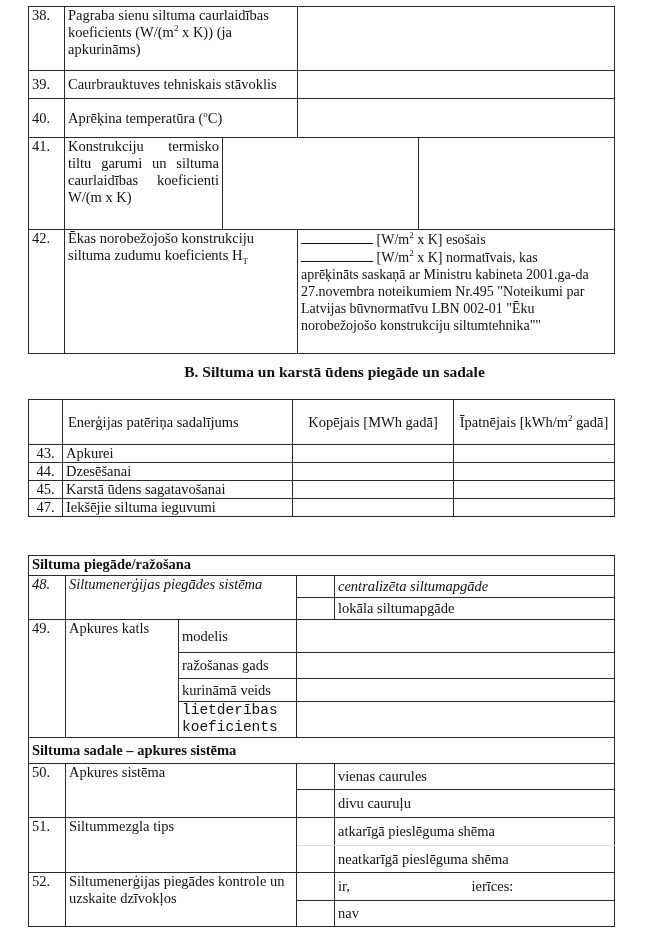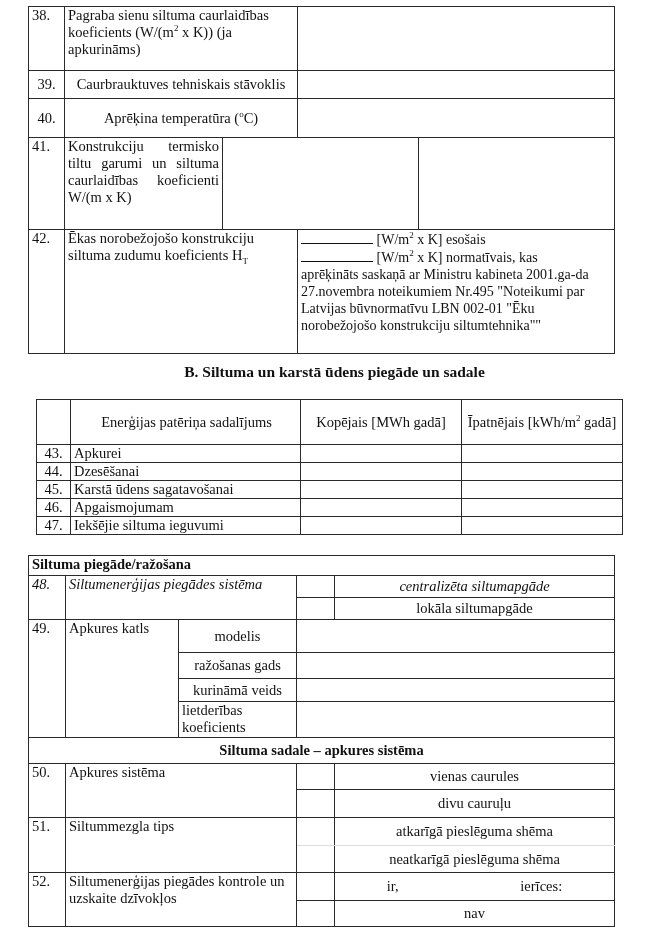--- a/index.html
+++ b/index.html
@@ -5,21 +5,21 @@
   html, body { margin: 0; padding: 0; background: #ffffff; }
   body { width: 645px; height: 934px; position: relative; overflow: hidden;
          font-family: "Liberation Serif", "DejaVu Serif", serif; color: #111; }
   table { border-collapse: collapse; position: absolute; table-layout: fixed; }
   td { border: 1.5px solid #2a2a2a; vertical-align: top; padding: 0 3px; font-size: 14.5px; line-height: 17px; }
   .sup { font-size: 9px; vertical-align: super; line-height: 0; }
   .sub { font-size: 9px; vertical-align: sub; line-height: 0; }
   .just { text-align: justify; text-align-last: justify; }
   .bold { font-weight: bold; }
   .center { text-align: center; }
-  .vmid { vertical-align: middle; text-align: center; }
+  .vmid { vertical-align: middle; }
   .blank { display: inline-block; width: 72px; border-bottom: 1px solid #111; height: 13px; vertical-align: baseline; }
   h2.section { position: absolute; left: 12px; width: 645px; top: 363px; margin: 0; text-align: center; font-size: 15.5px; font-weight: bold; }
 </style>
 </head>
 <body>
 
 <table style="left:28px; top:6px; width:586px;">
   <colgroup>
     <col style="width:36px">
       <col style="width:158px">
@@ -56,21 +56,21 @@
       <div><span class="blank"></span><span> [W/m</span><span class="sup">2</span><span> x K] esošais</span></div>
       <div><span class="blank"></span><span> [W/m</span><span class="sup">2</span><span> x K] normatīvais, kas</span></div>
       <div>aprēķināts saskaņā ar Ministru kabineta 2001.ga-da 27.novembra noteikumiem Nr.495 "Noteikumi par Latvijas būvnormatīvu LBN 002-01 "Ēku norobežojošo konstrukciju siltumtehnika""</div>
     </td>
   </tr>
 </tbody>
   </table>
 
 <h2 class="section">B. Siltuma un karstā ūdens piegāde un sadale</h2>
 
-<table style="left:36px; top:399px; width:586px;">
+<table style="left:28px; top:399px; width:586px;">
   <colgroup>
     <col style="width:34px">
       <col style="width:230px">
       <col style="width:161px">
       <col style="width:161px">
   </colgroup>
   <tbody>
       <tr style="height:45px;">
     <td style="border-color:#2a2a2a;"></td>
     <td class="vmid" style="padding-left:5px;">Enerģijas patēriņa sadalījums</td>
@@ -85,26 +85,20 @@
   </tr>
   <tr style="height:18px;margin-left:34px;">
     <td class="center">44.</td>
     <td>Dzesēšanai</td>
     <td></td>
         <td></td>
   </tr>
   <tr style="height:18px;">
     <td class="center">45.</td>
     <td>Karstā ūdens sagatavošanai</td>
-    <td></td>
-        <td></td>
-  </tr>
-  <tr style="height:18px;">
-    <td class="center">46.</td>
-    <td>Apgaismojumam</td>
     <td></td>
         <td></td>
   </tr>
   <tr style="height:18px;">
     <td class="center">47.</td>
     <td>Iekšējie siltuma ieguvumi</td>
     <td></td>
         <td></td>
   </tr>
 </tbody>
@@ -141,21 +135,21 @@
     <td colspan="2"></td>
   </tr>
   <tr style="height:26px;">
     <td class="vmid">ražošanas gads</td>
     <td colspan="2"></td>
   </tr>
   <tr style="height:23px;">
     <td class="vmid">kurināmā veids</td>
     <td colspan="2"></td>
   </tr>
-  <tr style="height:36px;">
+  <tr style="height:36px;font-family:Liberation Mono, monospace;">
     <td>lietderības koeficients</td>
     <td colspan="2"></td>
   </tr>
   <tr style="height:26px;">
     <td colspan="5" class="bold vmid">Siltuma sadale – apkures sistēma</td>
   </tr>
 
   <tr style="height:26px;">
     <td rowspan="2">50.</td>
     <td rowspan="2" colspan="2">Apkures sistēma</td>

